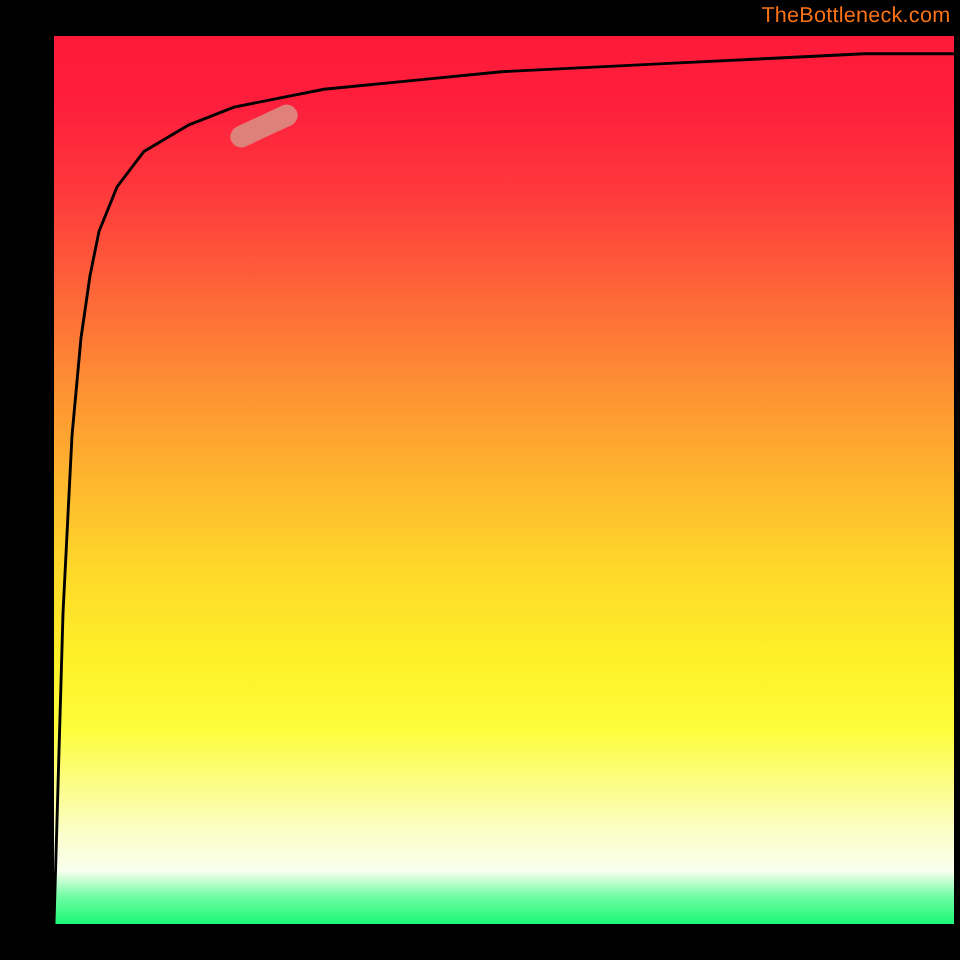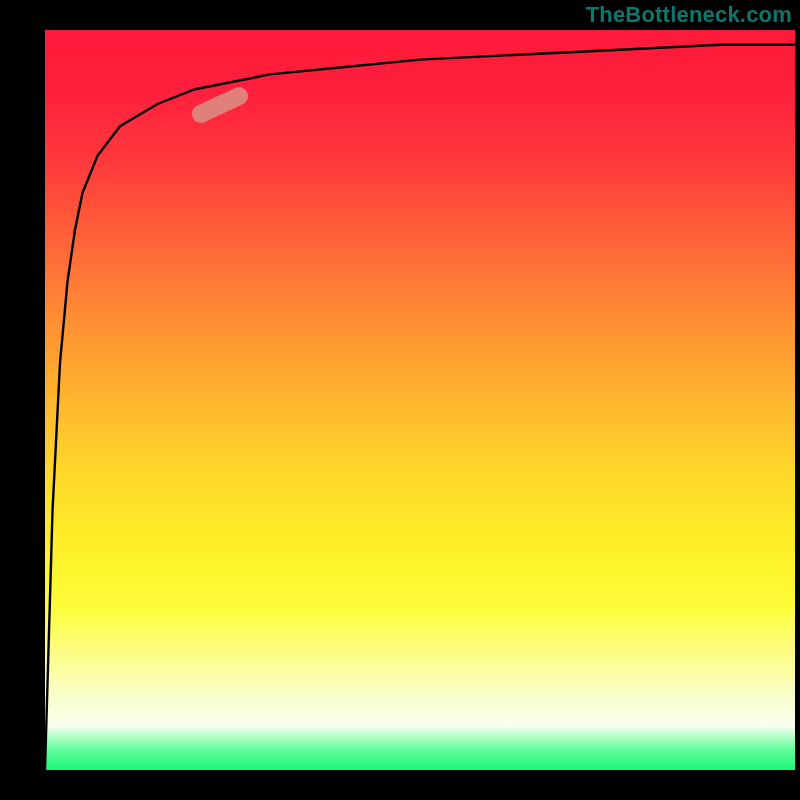--- a/index.html
+++ b/index.html
@@ -8,23 +8,23 @@
     height: 800px;
     background: #000;
     position: relative;
     overflow: hidden;
     font-family: Arial, Helvetica, sans-serif;
   }
   .watermark {
     position: absolute;
     top: 2px;
     right: 8px;
-    color: #0f766e;
-    font-size: 22px;
-    font-weight: 700;
+    color: #f97316;
+    font-size: 18px;
+    font-weight: 400;
     z-index: 20;
     letter-spacing: 0.2px;
   }
   .plot-area {
     position: absolute;
     left: 45px;
     top: 30px;
     width: 750px;
     height: 740px;
     background: linear-gradient(to bottom,

